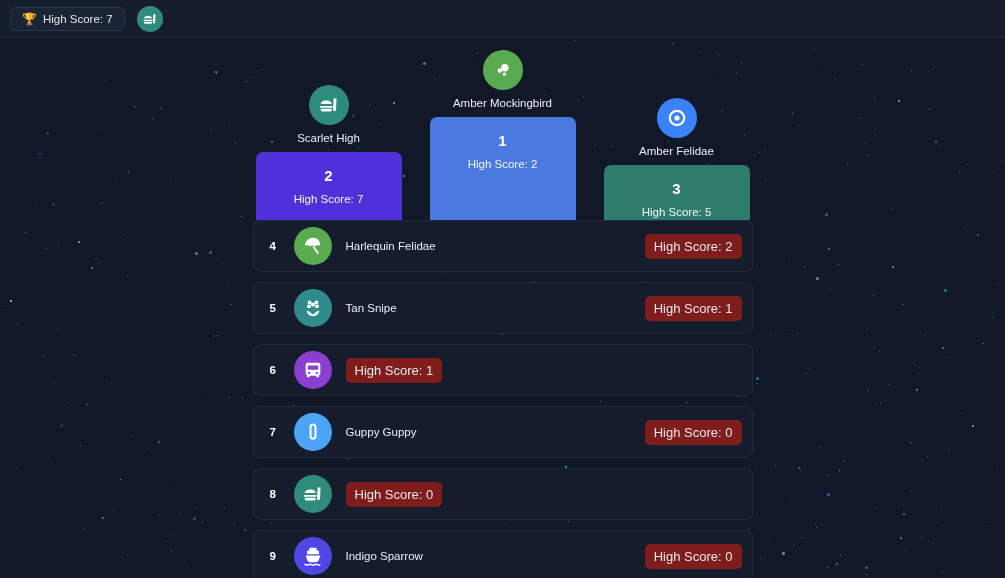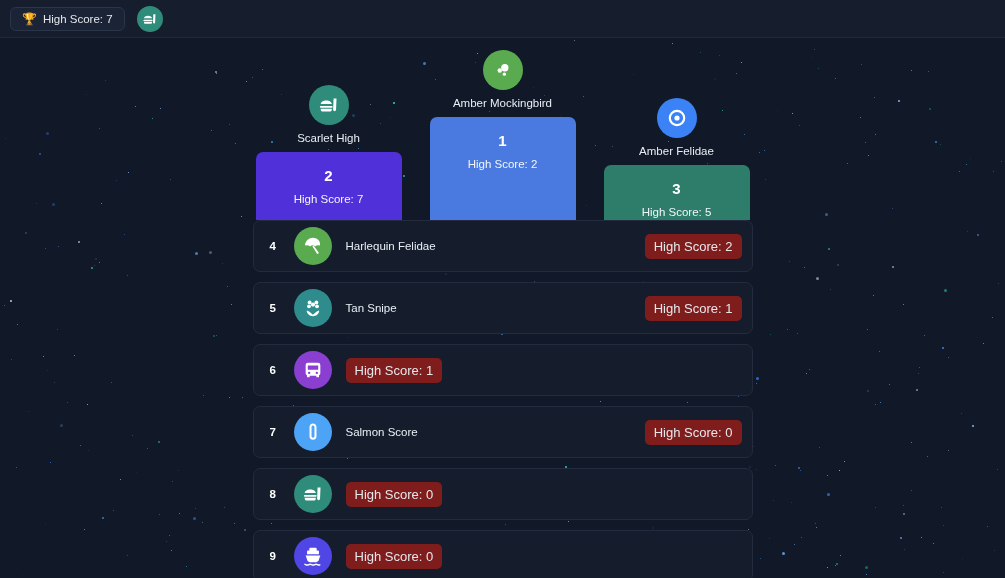--- a/index.html
+++ b/index.html
@@ -752,21 +752,21 @@
       <div class="row-score">High Score: 1</div>
     </div>
 
     <div class="row">
       <div class="row-rank">7</div>
       <div class="row-avatar" style="background:#4da3f5">
         <svg width="22" height="22" viewBox="0 0 24 24">
           <path d="M12 2.6c-2.1 0-3.8 1.7-3.8 3.8v10.2a3.8 3.8 0 0 0 7.6 0V7.2h-2.2v9.4a1.6 1.6 0 0 1-3.2 0V6.4a1.6 1.6 0 0 1 3.2 0v1.6h2.2V6.4c0-2.1-1.7-3.8-3.8-3.8z" fill="#ffffff"></path>
         </svg>
       </div>
-      <div class="row-name">Salmon Score</div>
+      <div class="row-name">Guppy Guppy</div>
       <div class="row-score">High Score: 0</div>
     </div>
 
     <div class="row">
       <div class="row-rank">8</div>
       <div class="row-avatar" style="background:#2f8c7a">
         <svg width="22" height="22" viewBox="0 0 24 24" fill="#ffffff">
           <path d="M3 13h12a1 1 0 0 1 0 2H3a1 1 0 0 1 0-2zm0 3h12v1.5a1.5 1.5 0 0 1-1.5 1.5h-9A1.5 1.5 0 0 1 3 17.5V16zm0-5.2C3 8.7 5.7 7 9 7s6 1.7 6 3.8H3zM17 5h3.2l-.5 12.3a1.6 1.6 0 0 1-1.6 1.5 1.6 1.6 0 0 1-1.6-1.5L17 5z"></path>
         </svg>
       </div>
@@ -775,17 +775,18 @@
 
     <div class="row">
       <div class="row-rank">9</div>
       <div class="row-avatar" style="background:#4f46e5">
         <svg width="22" height="22" viewBox="0 0 24 24" fill="#ffffff">
           <path d="M9 3h6a1 1 0 0 1 1 1v2h1.5a1 1 0 0 1 1 1v3H5.5V7a1 1 0 0 1 1-1H8V4a1 1 0 0 1 1-1z"></path>
           <path d="M4 11.5h16l-1.8 5.2a3 3 0 0 1-2.8 2H8.6a3 3 0 0 1-2.8-2L4 11.5z"></path>
           <path d="M2.6 20.2c1.3 0 1.9.9 3.2.9s1.9-.9 3.2-.9 1.9.9 3.2.9 1.9-.9 3.2-.9 1.9.9 3.2.9c.6 0 1-.2 1.4-.4v1.6c-.4.2-.8.4-1.4.4-1.3 0-1.9-.9-3.2-.9s-1.9.9-3.2.9-1.9-.9-3.2-.9-1.9.9-3.2.9-1.9-.9-3.2-.9v-1.6z"></path>
         </svg>
       </div>
+      <div class="row-name">Indigo Sparrow</div>
       <div class="row-score">High Score: 0</div>
     </div>
 
   </div>
 </div>
 
 </body></html>

